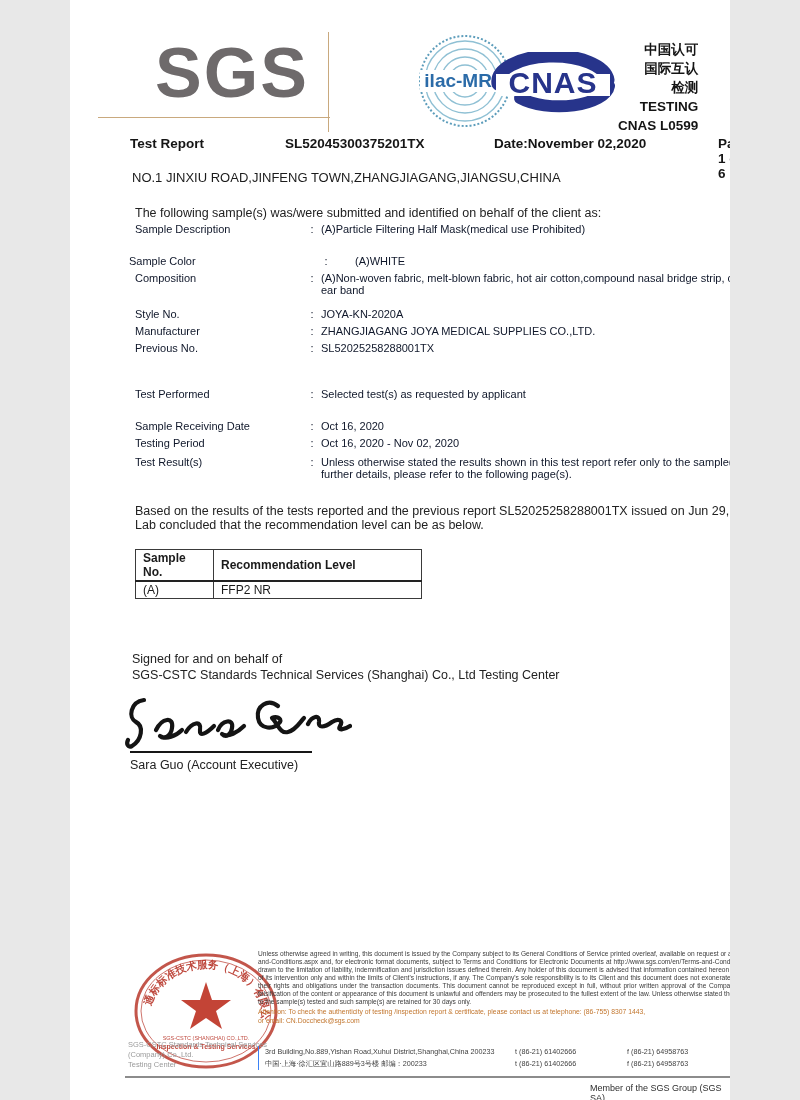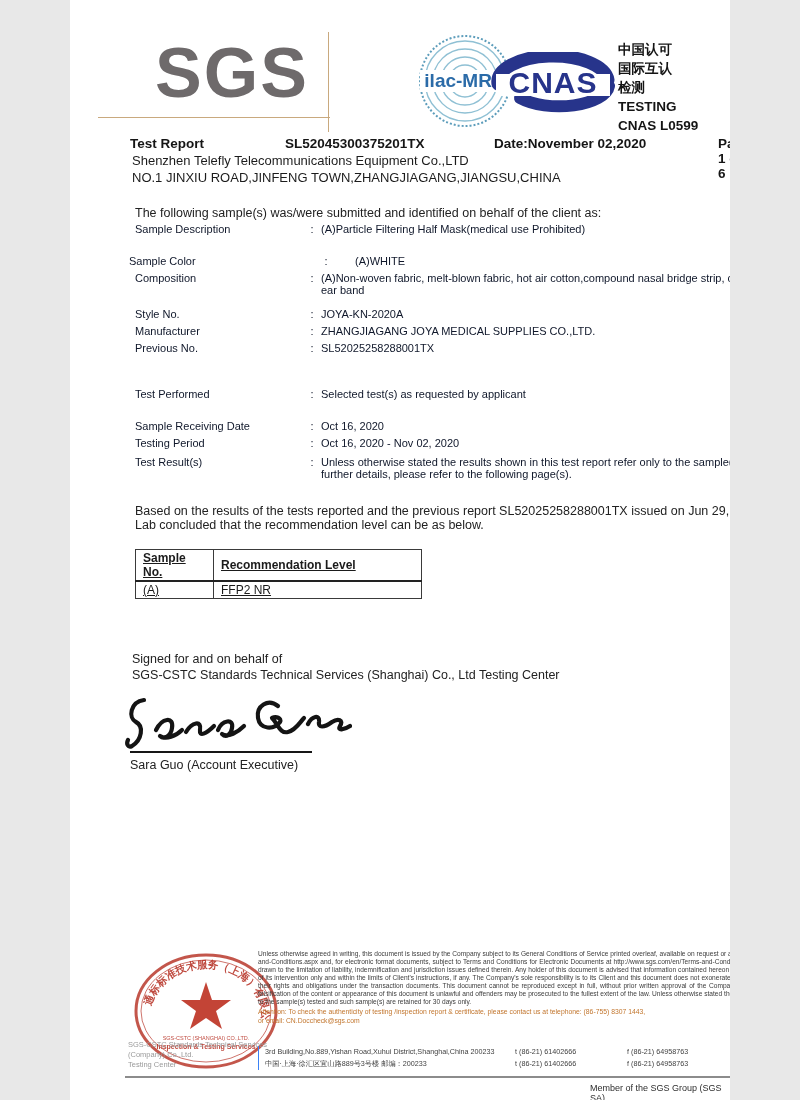--- a/index.html
+++ b/index.html
@@ -23,21 +23,21 @@
 
   
   .kv { display:flex; font-size:11px; color:#0f172a; }
   .kv .lbl { width:168px; flex:0 0 168px; }
   .kv .col { width:18px; flex:0 0 18px; text-align:center; }
   .kv .val { width:486px; flex:0 0 486px; }
   .kv.mid { align-items:flex-start; }
 
   
   table.rec { border-collapse:collapse; font-size:12px; color:#1b1b1b; }
-  table.rec th, table.rec td { border:1px solid #3a3a3a; padding:1px 7px; text-align:left; height:17px;text-decoration:underline; }
+  table.rec th, table.rec td { border:1px solid #3a3a3a; padding:1px 7px; text-align:left; height:17px; }
   table.rec th { font-weight:bold; border-bottom:2px solid #222; }
   table.rec th:first-child, table.rec td:first-child { width:78px; }
   table.rec th:last-child,  table.rec td:last-child  { width:208px; }
 
   
   .sig-block { font-size:12.5px; color:#222; line-height:16px; }
   .sig-line { width:182px; height:2px; background:#161616; }
 
   
   .fineprint { font-size:6.6px; line-height:8px; color:#3c3c3c; text-align:justify; }
@@ -78,34 +78,33 @@
 
   <div class="abs" style="left:420px; top:52px;">
     <svg width="126" height="62" viewBox="0 0 126 62">
       <path d="M8,32 A55,26 0 0 1 118,28" fill="none" stroke="#27348b" stroke-width="13" stroke-linecap="round"></path>
       <path d="M30,46 A50,22 0 0 0 119,34" fill="none" stroke="#27348b" stroke-width="12" stroke-linecap="round"></path>
       <rect x="6" y="22" width="114" height="22" fill="#ffffff"></rect>
       <text x="63" y="41" text-anchor="middle" font-family="Liberation Sans, sans-serif" font-size="30" font-weight="bold" fill="#27348b" letter-spacing="1">CNAS</text>
     </svg>
   </div>
 
-  <div class="abs accred" style="left:548px; top:40px;">
+  <div class="abs accred" style="left:548px; top:40px;text-align:right;">
     <div>中国认可</div>
     <div>国际互认</div>
     <div>检测</div>
     <div>TESTING</div>
     <div>CNAS L0599</div>
   </div>
 
   <div class="abs rpt-row" style="left:60px;  top:136px;">Test Report</div>
   <div class="abs rpt-row" style="left:215px; top:136px;">SL52045300375201TX</div>
   <div class="abs rpt-row" style="left:424px; top:136px;">Date:November 02,2020</div>
   <div class="abs rpt-row" style="left:648px; top:136px;">Page 1 of 6</div>
 
-  <div class="abs client" style="left:62px; top:153px;">Shenzhen Telefly Telecommunications Equipment Co.,LTD</div>
   <div class="abs client" style="left:62px; top:170px;">NO.1 JINXIU ROAD,JINFENG TOWN,ZHANGJIAGANG,JIANGSU,CHINA</div>
 
   <div class="abs" style="left:65px; top:206px; font-size:12.5px; color:#222;">The following sample(s) was/were submitted and identified on behalf of the client as:</div>
 
   <div class="abs kv" style="left:65px; top:223px;">
     <span class="lbl">Sample Description</span>
     <span class="col">:</span>
     <span class="val">(A)Particle Filtering Half Mask(medical use Prohibited)</span>
   </div>
 

